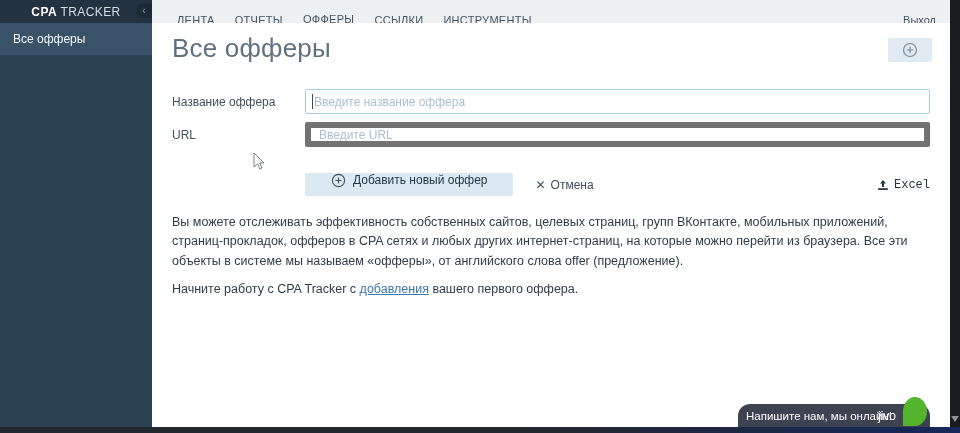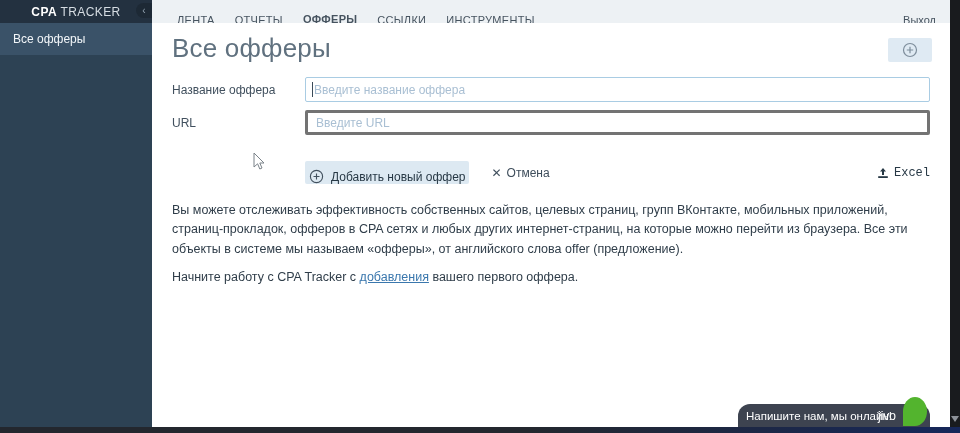--- a/index.html
+++ b/index.html
@@ -26,46 +26,46 @@
     border-radius:8px 0 0 8px; display:flex; align-items:center; justify-content:center;
     color:#93a3b1; font-size:10px; line-height:1; cursor:pointer; }
   .side-item { height:32px; background:#3a5268; color:#f2f6f9; font-size:12px;
     display:flex; align-items:center; padding-left:13px; cursor:pointer; }
 
   
   .topnav { position:absolute; left:152px; top:0; right:10px; height:40px; background:#edf1f4;
     display:flex; align-items:stretch; padding-left:20px; }
   .tab { position:relative; display:flex; align-items:center; padding:0 5px; margin-right:10px;
     font-size:11px; color:#46535f; letter-spacing:.3px; cursor:pointer; white-space:nowrap; }
-  .tab.active { border-bottom:2px solid #8b5cf6;font-weight:bold; }
+  .tab.active { border-bottom:2px solid #8b5cf6; }
   .logout { margin-left:auto; display:flex; align-items:center; padding-right:14px;
     font-size:11px; color:#46535f; cursor:pointer; }
 
   
   .main { position:absolute; left:152px; top:23px; right:10px; bottom:6px; background:#ffffff; padding:10px 20px 0 20px; }
   .page-title { font-size:26px; font-weight:300; color:#60717f; letter-spacing:.2px; }
   .add-btn { position:absolute; top:15px; right:18px; width:44px; height:24px; background:#dfeaf3;
     border:none; border-radius:2px; display:flex; align-items:center; justify-content:center; cursor:pointer; }
 
-  .form-area { margin-top:13px; }
+  .form-area { margin-top:25px; }
   .form-row { display:flex; margin-bottom:8px; }
   .form-label { width:133px; padding-top:6px; font-size:12px; color:#41505e; }
   .form-field { flex:1; position:relative; }
   .form-field input { width:100%; height:25px; font-size:12px; padding:3px 8px;
     font-family:"Liberation Sans", sans-serif; color:#33424f; border-radius:2px; outline:none; }
   .input-focused { border:1px solid #a9cce3; }
-  .input-normal { border:3px solid #737373; }
+  .input-normal { border:6px solid #737373; }
   .form-field input::placeholder { color:#a9bfd3; opacity:1; }
   .caret { position:absolute; left:7px; top:5px; width:1px; height:15px; background:#3a4a58; }
   .hint { margin-left:133px; margin-top:-2px; font-size:10px; color:#9db1c5; }
 
   .actions { display:flex; align-items:center; margin-top:26px; }
   .actions .spacer-left { width:133px; }
-  .primary-btn { display:flex; align-items:flex-end; gap:7px; background:#dde9f2; color:#273845;
-    border:none; border-radius:2px; font-size:12px; padding:0 4px; height:23px;
+  .primary-btn { display:flex; align-items:flex-start; gap:7px; background:#dde9f2; color:#273845;
+    border:none; border-radius:2px; font-size:12px; padding:0 26px; height:23px;
     font-family:"Liberation Sans", sans-serif; cursor:pointer; }
   .cancel-btn { display:flex; align-items:center; gap:5px; margin-left:22px; background:none; border:none;
     font-size:12px; color:#3f4e5c; font-family:"Liberation Sans", sans-serif; cursor:pointer; }
   .cancel-x { font-size:12px; color:#3f4e5c; }
   .excel-btn { margin-left:auto; display:flex; align-items:center; gap:5px; background:none; border:none;
     font-size:12px; color:#273845; font-family:Liberation Mono, monospace; cursor:pointer; }
 
   .description { margin-top:17px; font-size:12.5px; line-height:1.55; color:#2f3d49; max-width:765px; }
   .start-line { margin-top:11px; font-size:12.5px; color:#2f3d49; }
   .start-line a { color:#3a77ad; text-decoration:underline; cursor:pointer; }

